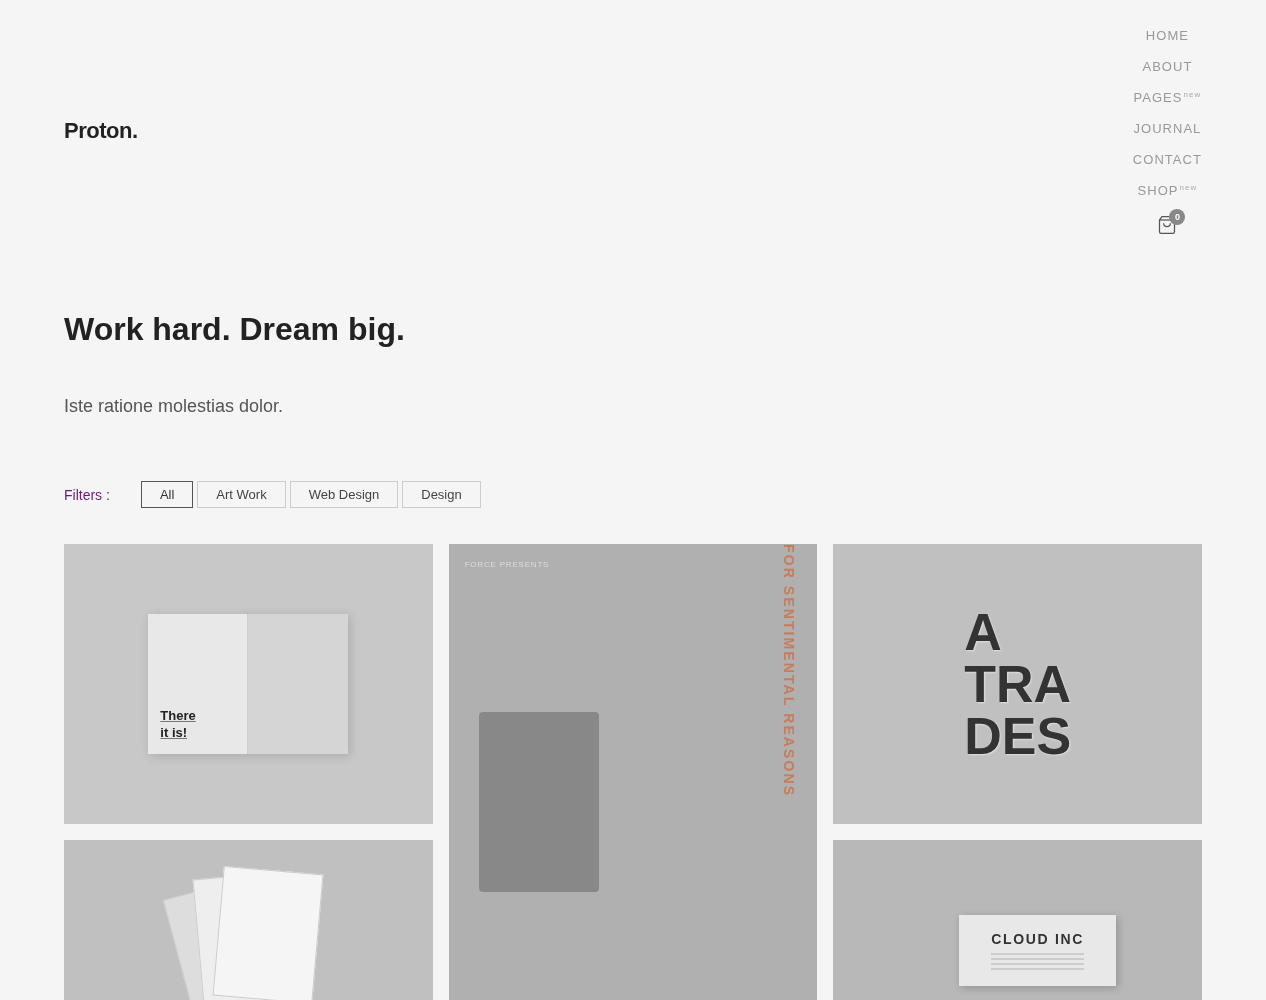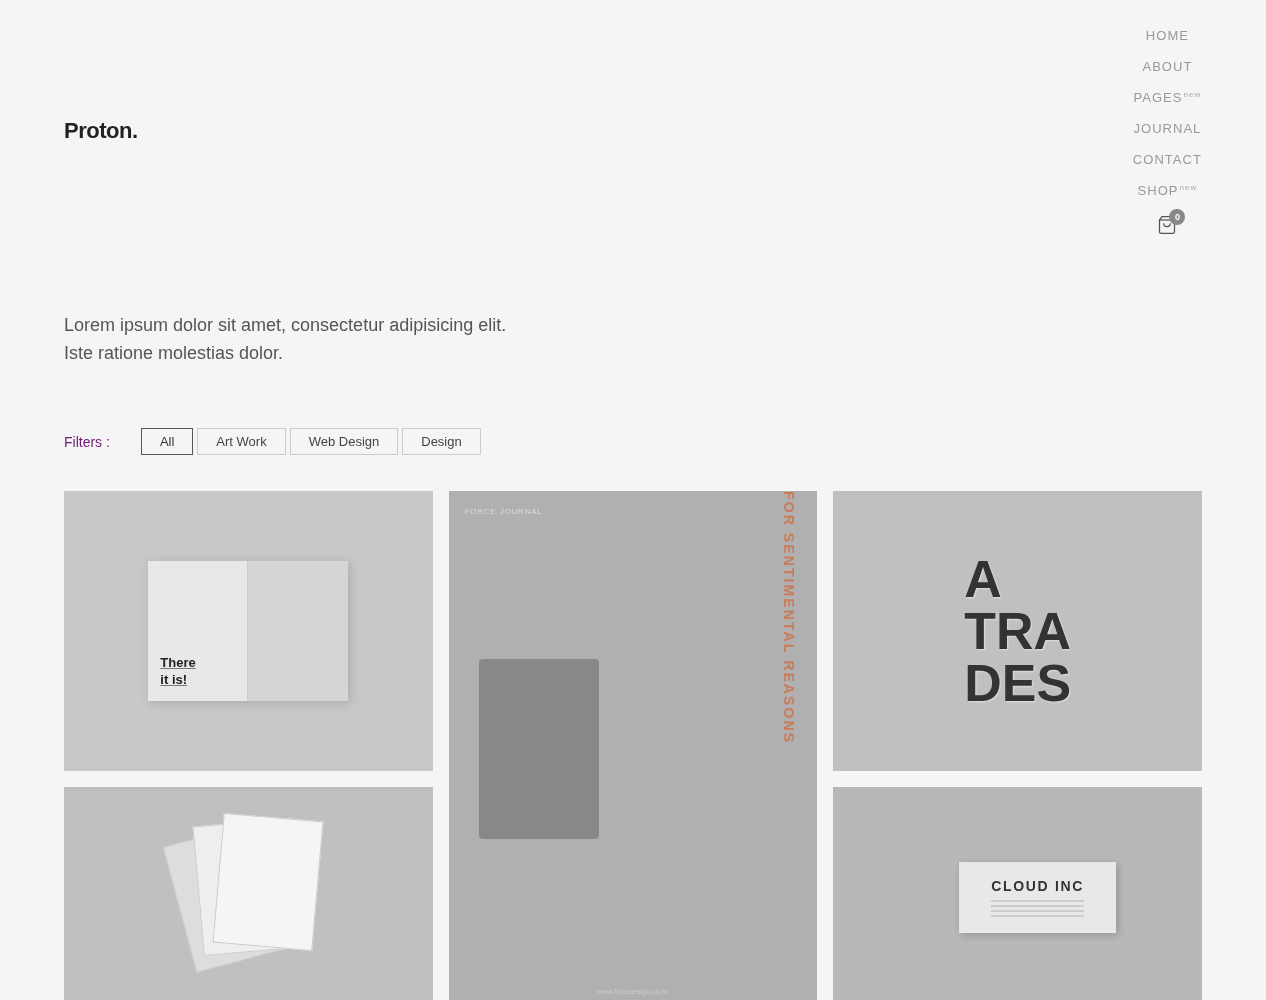--- a/index.html
+++ b/index.html
@@ -335,22 +335,23 @@
         <path d="M6 2L3 6v14a2 2 0 002 2h14a2 2 0 002-2V6l-3-4z"></path>
         <line x1="3" y1="6" x2="21" y2="6"></line>
         <path d="M16 10a4 4 0 01-8 0"></path>
       </svg>
       <span class="cart-badge">0</span>
     </div>
   </nav>
 </header>
 
 <section class="hero">
+  <h1 class="hero-title">Work hard. Dream big.</h1>
   <p class="hero-subtitle">
-    <span>Lorem ipsum dolor sit amet, consectetur adipisicing elit.</span><br>
+    <br>
     <span>Iste ratione molestias dolor.</span>
   </p>
 </section>
 
 <div class="filters">
   <span class="filters-label">Filters :</span>
   <button class="filter-btn active">All</button>
   <button class="filter-btn">Art Work</button>
   <button class="filter-btn">Web Design</button>
   <button class="filter-btn">Design</button>
@@ -367,21 +368,21 @@
             <span>it is!</span>
           </div>
         </div>
         <div class="book-right"></div>
       </div>
     </div>
   </div>
 
   <div class="grid-item item-2">
     <div class="img-block" style="min-height:456px;">
-      <span class="top-label">FORCE JOURNAL</span>
+      <span class="top-label">FORCE PRESENTS</span>
       <div class="person-silhouette"></div>
       <div class="sentimental-overlay">FOR SENTIMENTAL REASONS</div>
       <span class="bottom-label">www.forcedesign.co.nz</span>
     </div>
   </div>
 
   <div class="grid-item item-3">
     <div class="img-block" style="min-height:280px;">
       <div class="stacked-cards">
         <div class="big-text">A</div>

